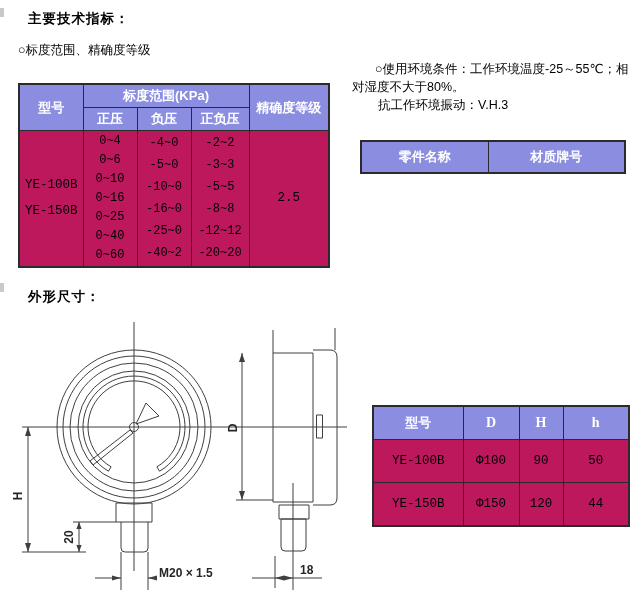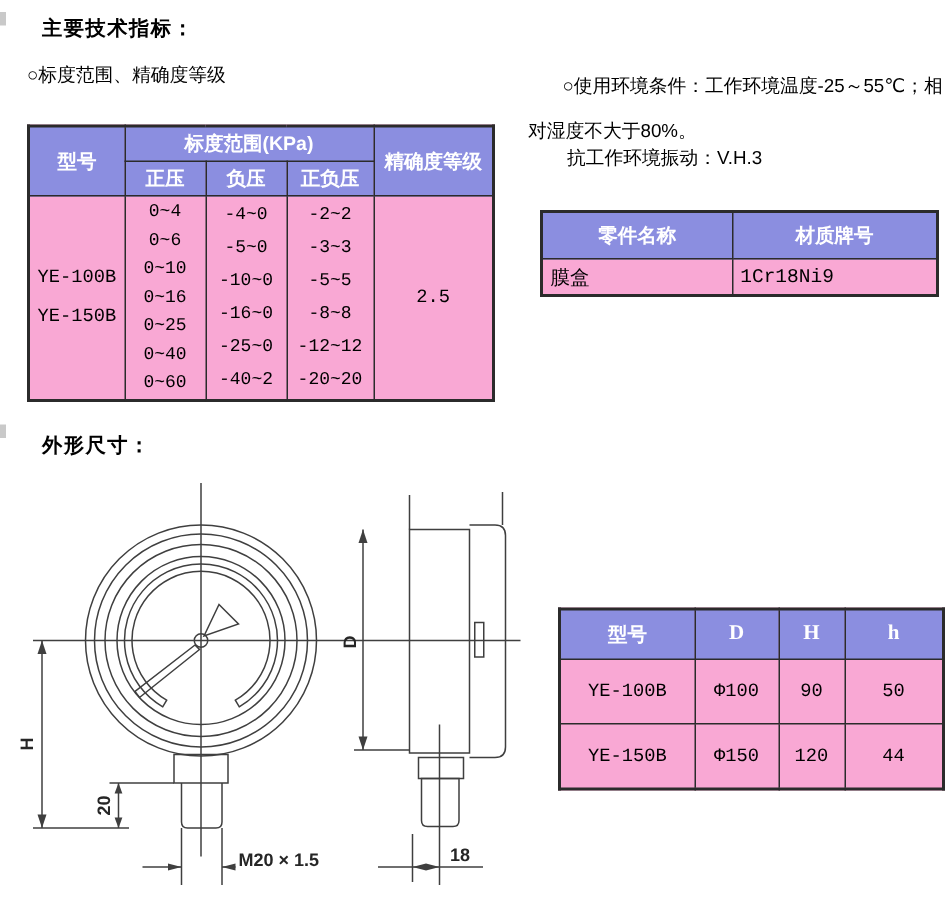--- a/index.html
+++ b/index.html
@@ -8,21 +8,21 @@
     font-family:"Liberation Sans","DejaVu Sans",sans-serif;color:#000;
     overflow:hidden;
   }
   .abs{position:absolute;}
   .h-main{font-size:13.5px;font-weight:bold;letter-spacing:1px;}
   .h-sub{font-size:12.5px;}
   .env-line{font-size:12.5px;white-space:nowrap;}
 
   
   table{border-collapse:collapse;table-layout:fixed;}
-  .dtable{border:2px solid #2b2b2b;background:#f9a8d4;padding-left:18px;}
+  .dtable{border:2px solid #2b2b2b;background:#be185d;padding-left:18px;}
   .dtable th,.dtable td{border:1px solid #2b2b2b;padding:0;}
   .dtable th{background:#8b8ee0;color:#ffffff;font-weight:bold;font-size:13px;}
   .mono{font-family:Liberation Mono, monospace;}
 
   
   #scale-table{left:18px;top:83px;width:310px;}
   #scale-table th{height:22px;}
   #scale-table td{vertical-align:middle;text-align:center;}
   #scale-table .vals{font-size:12px;}
   #scale-table .vals div{line-height:19px;}
@@ -52,21 +52,21 @@
 </style>
 </head>
 <body>
 
 <div class="abs edge-artifact" style="left:0;top:8px;height:9px;"></div>
 <div class="abs edge-artifact" style="left:0;top:283px;height:9px;"></div>
 
 <div class="abs h-main" style="left:28px;top:10px;">主要技术指标：</div>
 <div class="abs h-sub" style="left:18px;top:42px;">○标度范围、精确度等级</div>
 
-<div class="abs env-line" style="left:375px;top:49px;">○使用环境条件：工作环境温度-25～55℃；相</div>
+<div class="abs env-line" style="left:375px;top:61px;">○使用环境条件：工作环境温度-25～55℃；相</div>
 <div class="abs env-line" style="left:352px;top:79px;">对湿度不大于80%。</div>
 <div class="abs env-line" style="left:378px;top:97px;">抗工作环境振动：V.H.3</div>
 
 <table id="scale-table" class="abs dtable">
   <colgroup>
       <col style="width:64px">
       <col style="width:54px">
       <col style="width:54px">
       <col style="width:58px">
       <col style="width:80px">
@@ -120,24 +120,20 @@
 <table id="material-table" class="abs dtable">
   <colgroup>
       <col style="width:127px">
       <col style="width:137px">
     </colgroup>
   <tbody>
       <tr>
     <th>零件名称</th>
     <th>材质牌号</th>
   </tr>
-  <tr>
-    <td>膜盒</td>
-    <td class="mono">1Cr18Ni9</td>
-  </tr>
 </tbody>
   </table>
 
 <div class="abs h-main" style="left:28px;top:288px;">外形尺寸：</div>
 
 <svg id="gauge-drawing" class="abs" width="360" height="289" viewBox="0 315 360 289">
 
   <g>
 
     <line class="dline" x1="22" y1="427" x2="347" y2="427"></line>

